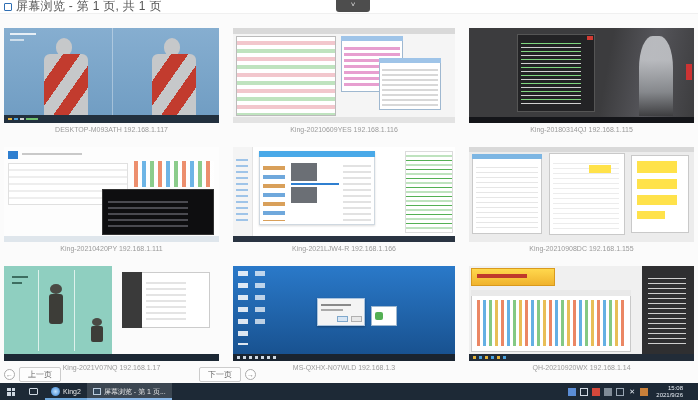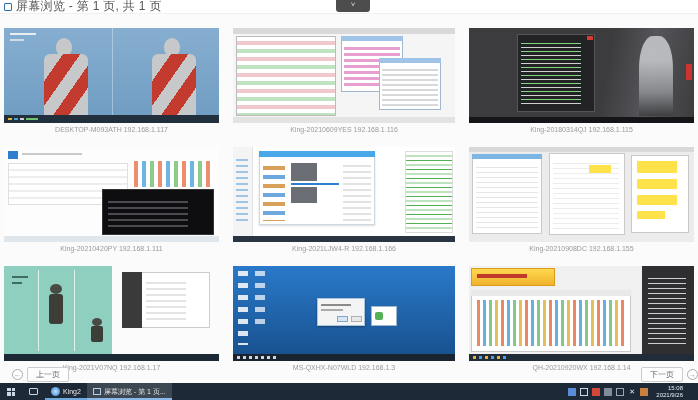--- a/index.html
+++ b/index.html
@@ -25,22 +25,22 @@
   .t1 { background:linear-gradient(#86aed0,#6f9cc2); }
   .t2 { background:#f5f5f5; }
   .t3 { background:linear-gradient(100deg,#3c3c3e 60%,#55555a 78%,#3c3c3e); }
   .t4 { background:#fdfdfd; }
   .t5 { background:#ffffff; }
   .t6 { background:#ececec; }
   .t7 { background:#fafafa; }
   .t8 { background:linear-gradient(#2a79c9,#174f8c); }
   .t9 { background:#f0f0f0; }
   
-  .pagenav { position:absolute; left:12px; right:0; bottom:19px; height:14px; display:flex;
-             justify-content:space-between; align-items:center; gap:138px; }
+  .pagenav { position:absolute; left:4px; right:0; bottom:19px; height:14px; display:flex;
+             justify-content:flex-start; align-items:center; gap:138px; }
   .navgrp { display:flex; align-items:center; gap:4px; }
   .circ { width:11px; height:11px; border:1px solid #aaa; border-radius:50%; color:#888;
           font-size:7px; line-height:9px; text-align:center; background:#fff; cursor:pointer; }
   .navbtn { border:1px solid #ccc; background:#fdfdfd; border-radius:2px; padding:1px 8px;
             font-size:8px; color:#666; cursor:pointer; }
   
   .taskbar { position:absolute; left:0; right:0; bottom:0; height:17px; background:#1d2936;
              display:flex; align-items:stretch; color:#e8e8e8; }
   .tb-btn { display:flex; align-items:center; justify-content:center; padding:0 7px; cursor:pointer; }
   .winlogo { width:8px; height:8px; display:grid; grid-template-columns:1fr 1fr; gap:1px; }

